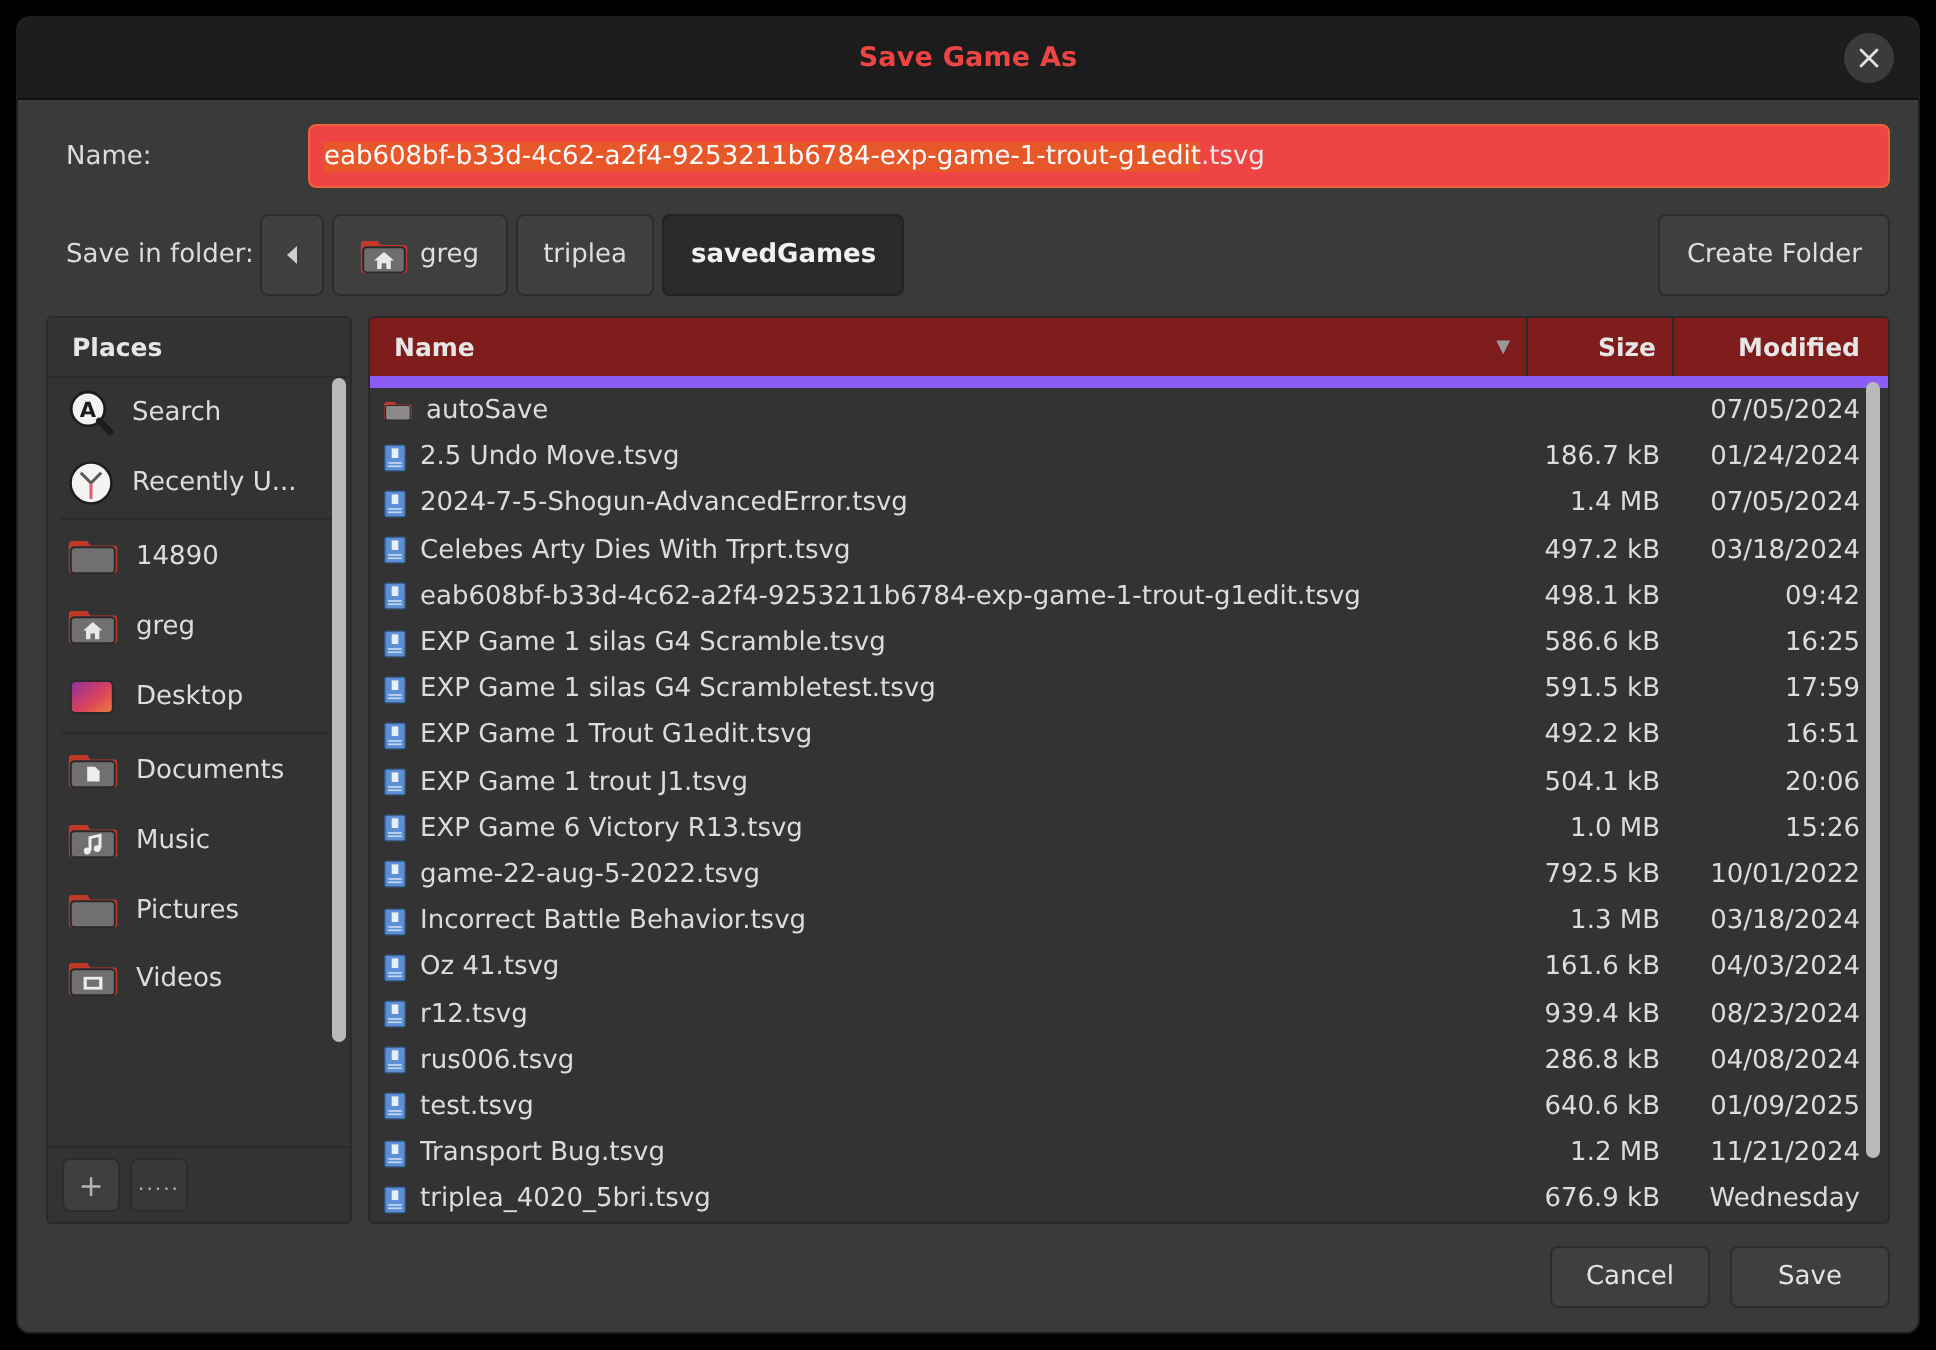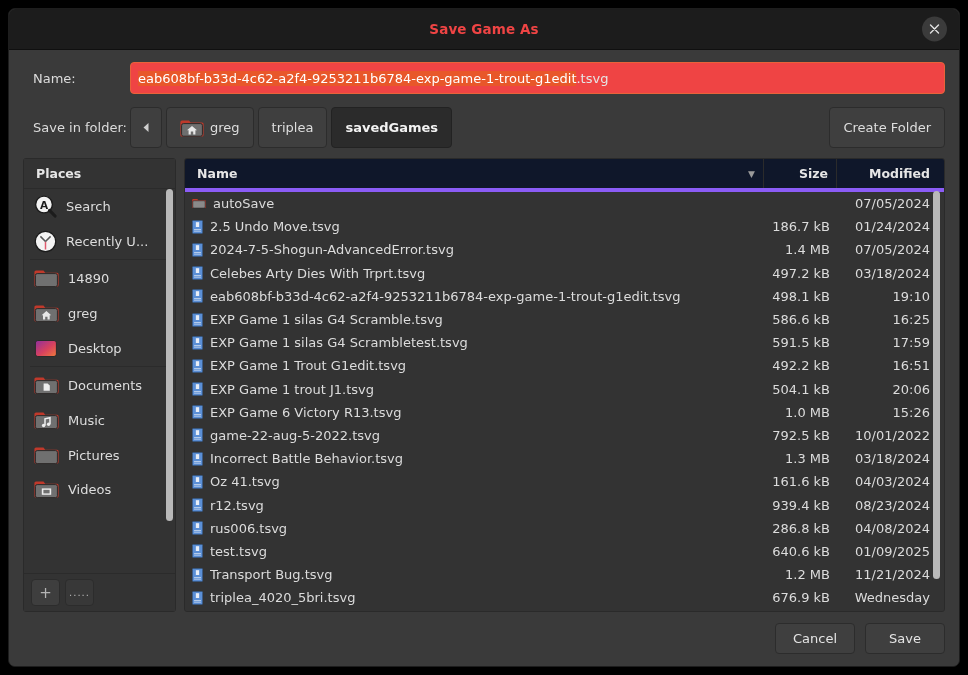--- a/index.html
+++ b/index.html
@@ -57,20 +57,21 @@
     display: flex;
     flex-direction: column;
     padding: 0;
   }
   
   .name-row {
     display: flex;
     align-items: center;
     padding: 12px 14px 9px 14px;
     flex: 0 0 auto;
+    gap: 24px;
   }
   .name-label {
     font-size: 13px;
     color: #dcdcdc;
     width: 107px;
     padding-left: 10px;
   }
   .name-input {
     flex: 1 1 auto;
     height: 32px;
@@ -214,22 +215,22 @@
     border: 1px solid #2a2a2a;
     border-radius: 3px;
     display: flex;
     flex-direction: column;
     min-height: 0;
     position: relative;
     overflow: hidden;
   }
   .fhead {
     display: flex;
-    background: #0f172a;
-    border-bottom: 4px solid #8b5cf6;
+    background: #7f1d1d;
+    border-bottom: 6px solid #8b5cf6;
     font-size: 12.5px;
     font-weight: bold;
     color: #e6e6e6;
     flex: 0 0 auto;
   }
   .fhead .col { padding: 7px 8px; cursor: pointer; }
   .col-name { flex: 1 1 auto; display: flex; align-items: center; padding-left: 12px !important; }
   .col-name .caret { margin-left: auto; color: #9a9a9a; font-size: 9px; }
   .col-size { width: 73px; text-align: right; border-left: 1px solid #2b2b2b; }
   .col-mod  { width: 108px; text-align: right; border-left: 1px solid #2b2b2b; padding-right: 14px !important; }
@@ -537,21 +538,21 @@
                   <svg width="11" height="14" viewBox="0 0 16 20">
                     <rect x="0.6" y="0.6" width="14.8" height="18.8" rx="1.2" fill="#5b8fd6" stroke="#33557f" stroke-width="1"></rect>
                     <rect x="5.6" y="3" width="4.8" height="7" fill="#e8eef7"></rect>
                     <rect x="3" y="13" width="10" height="1.2" fill="#c8d8ee"></rect>
                     <rect x="3" y="15.4" width="10" height="1.2" fill="#c8d8ee"></rect>
                   </svg>
                 </span>
                 <span class="txt">eab608bf-b33d-4c62-a2f4-9253211b6784-exp-game-1-trout-g1edit.tsvg</span>
               </div>
               <div class="fsize">498.1 kB</div>
-              <div class="fmod">19:10</div>
+              <div class="fmod">09:42</div>
             </div>
             <div class="frow">
               <div class="fname">
                 <span>
                   <svg width="11" height="14" viewBox="0 0 16 20">
                     <rect x="0.6" y="0.6" width="14.8" height="18.8" rx="1.2" fill="#5b8fd6" stroke="#33557f" stroke-width="1"></rect>
                     <rect x="5.6" y="3" width="4.8" height="7" fill="#e8eef7"></rect>
                     <rect x="3" y="13" width="10" height="1.2" fill="#c8d8ee"></rect>
                     <rect x="3" y="15.4" width="10" height="1.2" fill="#c8d8ee"></rect>
                   </svg>

